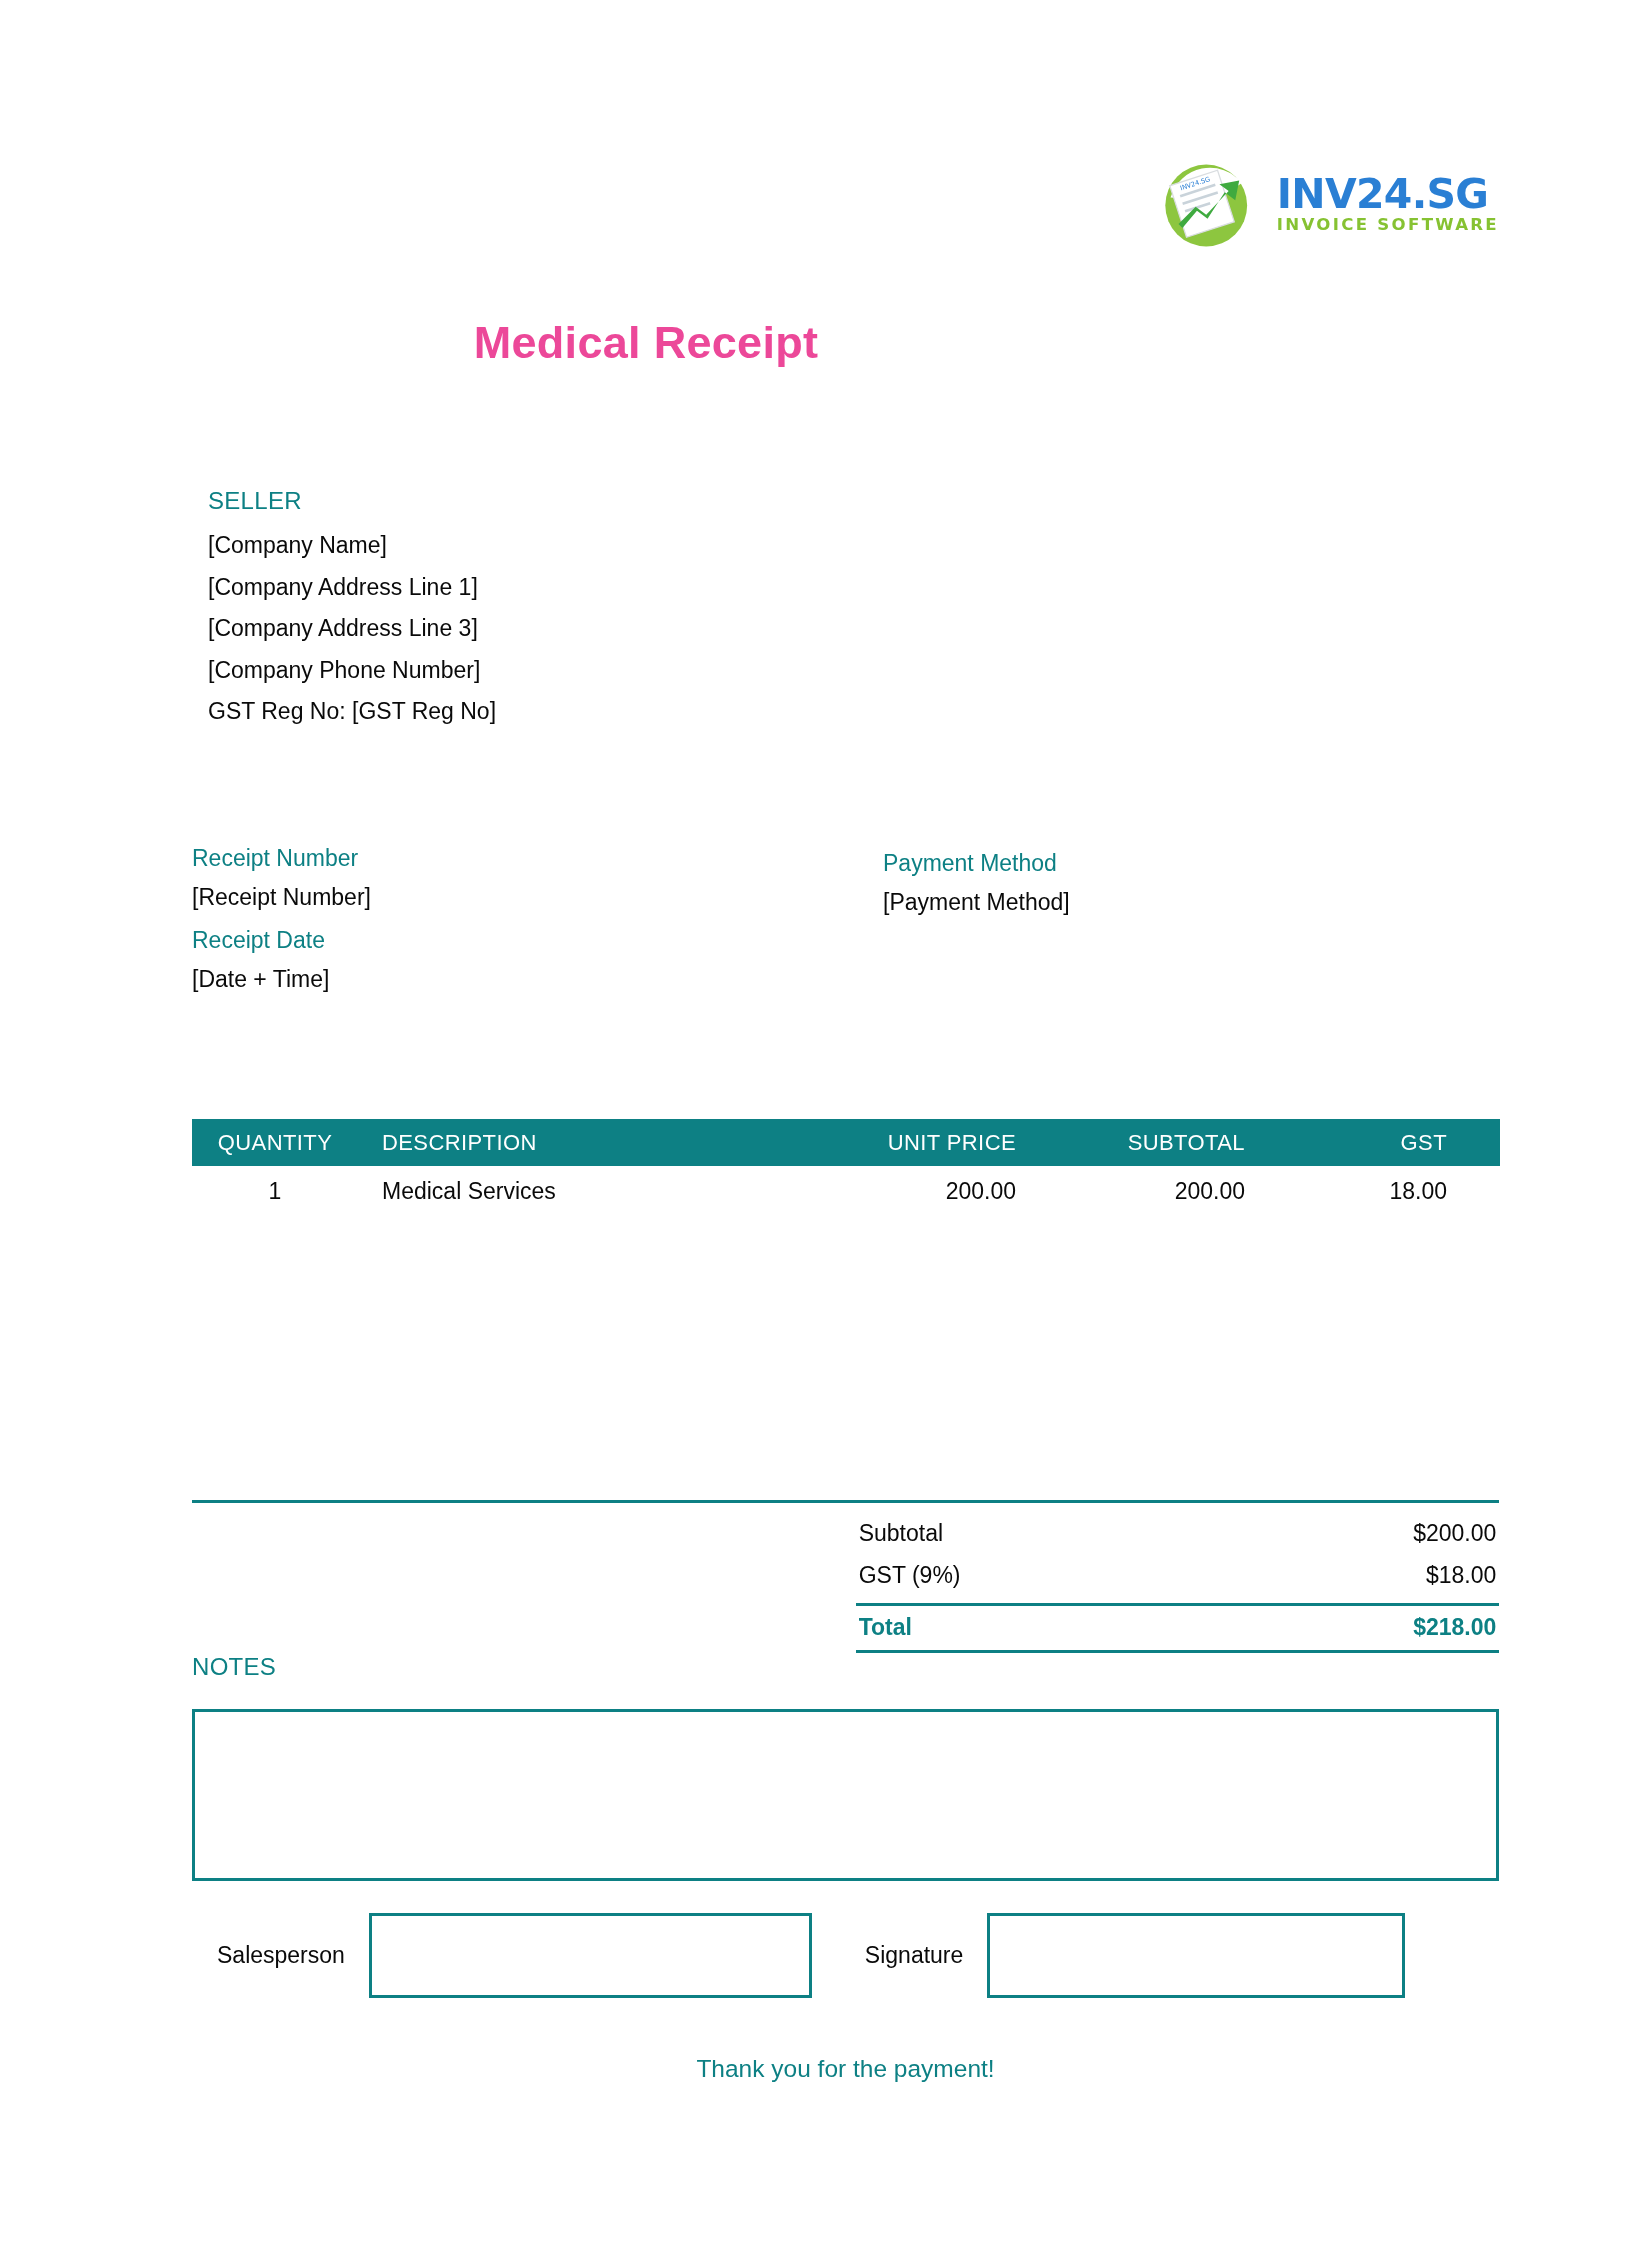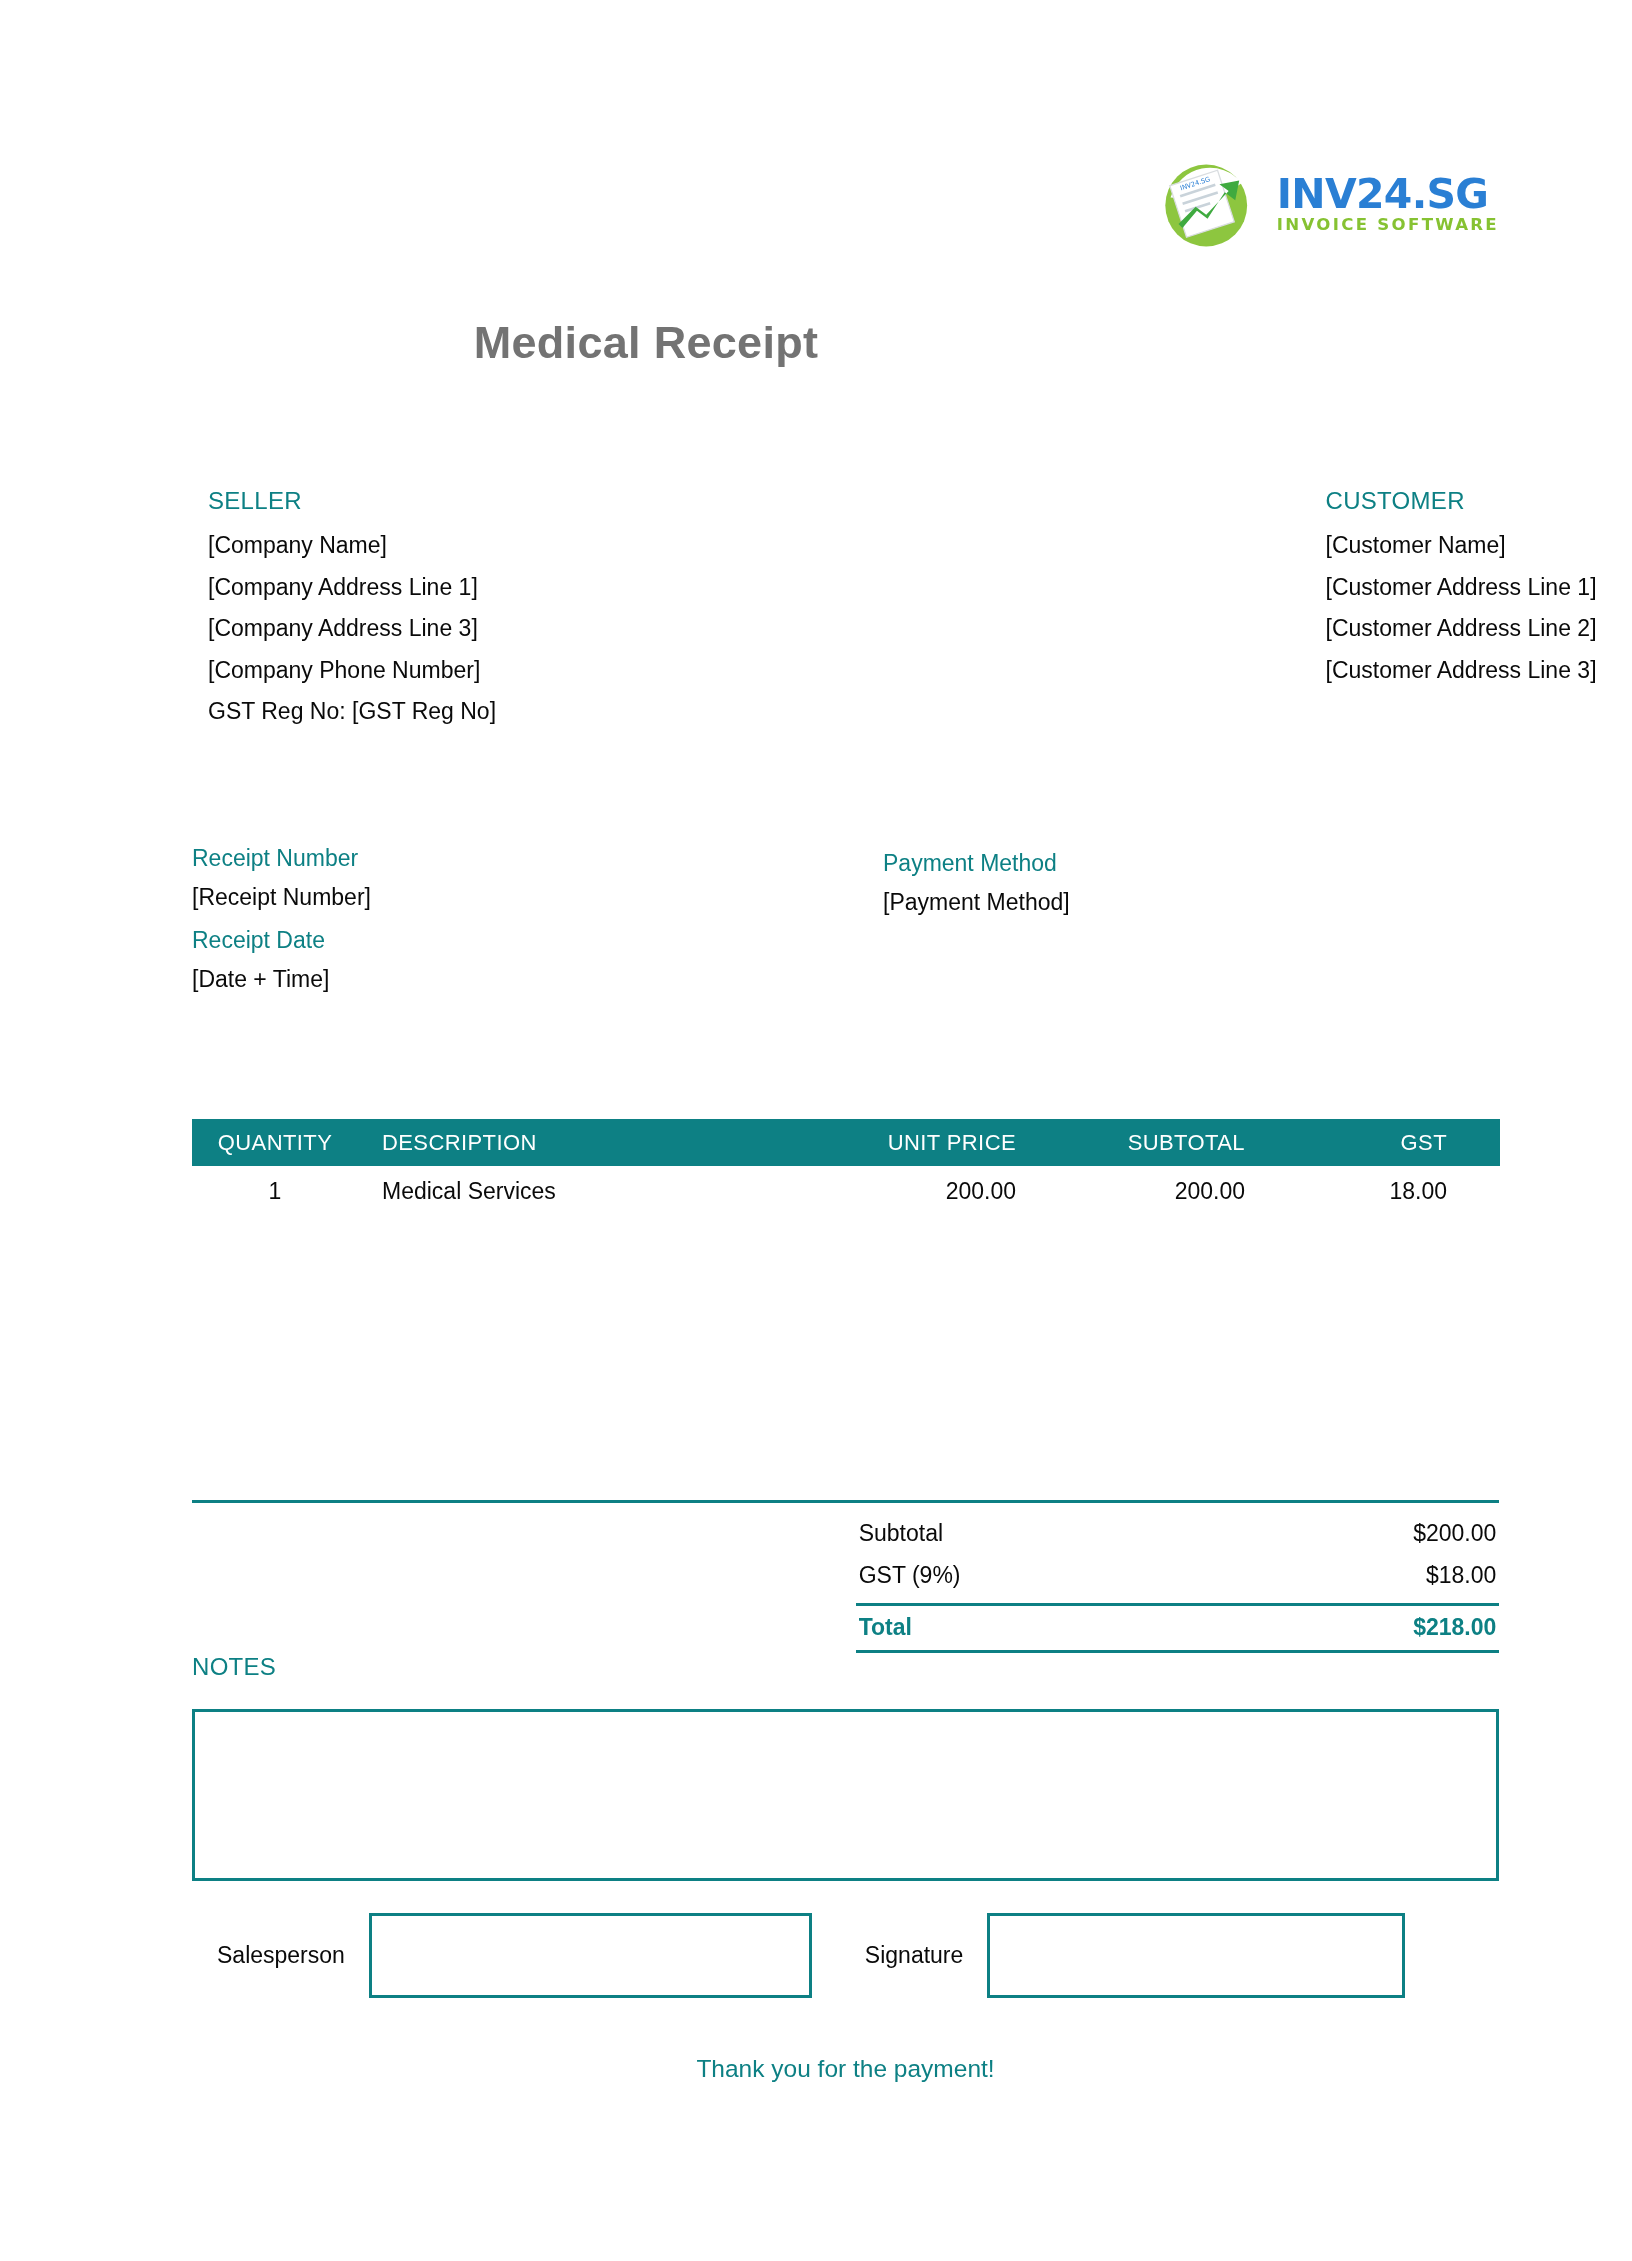--- a/index.html
+++ b/index.html
@@ -62,21 +62,21 @@
 
   
   .doc-title {
     position: absolute;
     left: 0;
     top: 317px;
     width: 908px;
     text-align: center;
     font-size: 45px;
     font-weight: bold;
-    color: #737373;
+    color: #ec4899;
     letter-spacing: 0.3px;
   }
 
   
   .parties {
     position: absolute;
     left: 16px;
     top: 487px;
     width: 100%;
     display: flex;
@@ -267,27 +267,20 @@
     <div class="doc-title">Medical Receipt</div>
 
     <div class="parties">
       <div class="party-col">
         <div class="party-head">SELLER</div>
         <div class="party-line">[Company Name]</div>
         <div class="party-line">[Company Address Line 1]</div>
         <div class="party-line">[Company Address Line 3]</div>
         <div class="party-line">[Company Phone Number]</div>
         <div class="party-line">GST Reg No: [GST Reg No]</div>
-      </div>
-      <div class="party-col right">
-        <div class="party-head">CUSTOMER</div>
-        <div class="party-line">[Customer Name]</div>
-        <div class="party-line">[Customer Address Line 1]</div>
-        <div class="party-line">[Customer Address Line 2]</div>
-        <div class="party-line">[Customer Address Line 3]</div>
       </div>
     </div>
 
     <div class="meta">
       <div class="meta-left">
         <div class="meta-label">Receipt Number</div>
         <div class="meta-value">[Receipt Number]</div>
         <div class="meta-label">Receipt Date</div>
         <div class="meta-value">[Date + Time]</div>
       </div>

